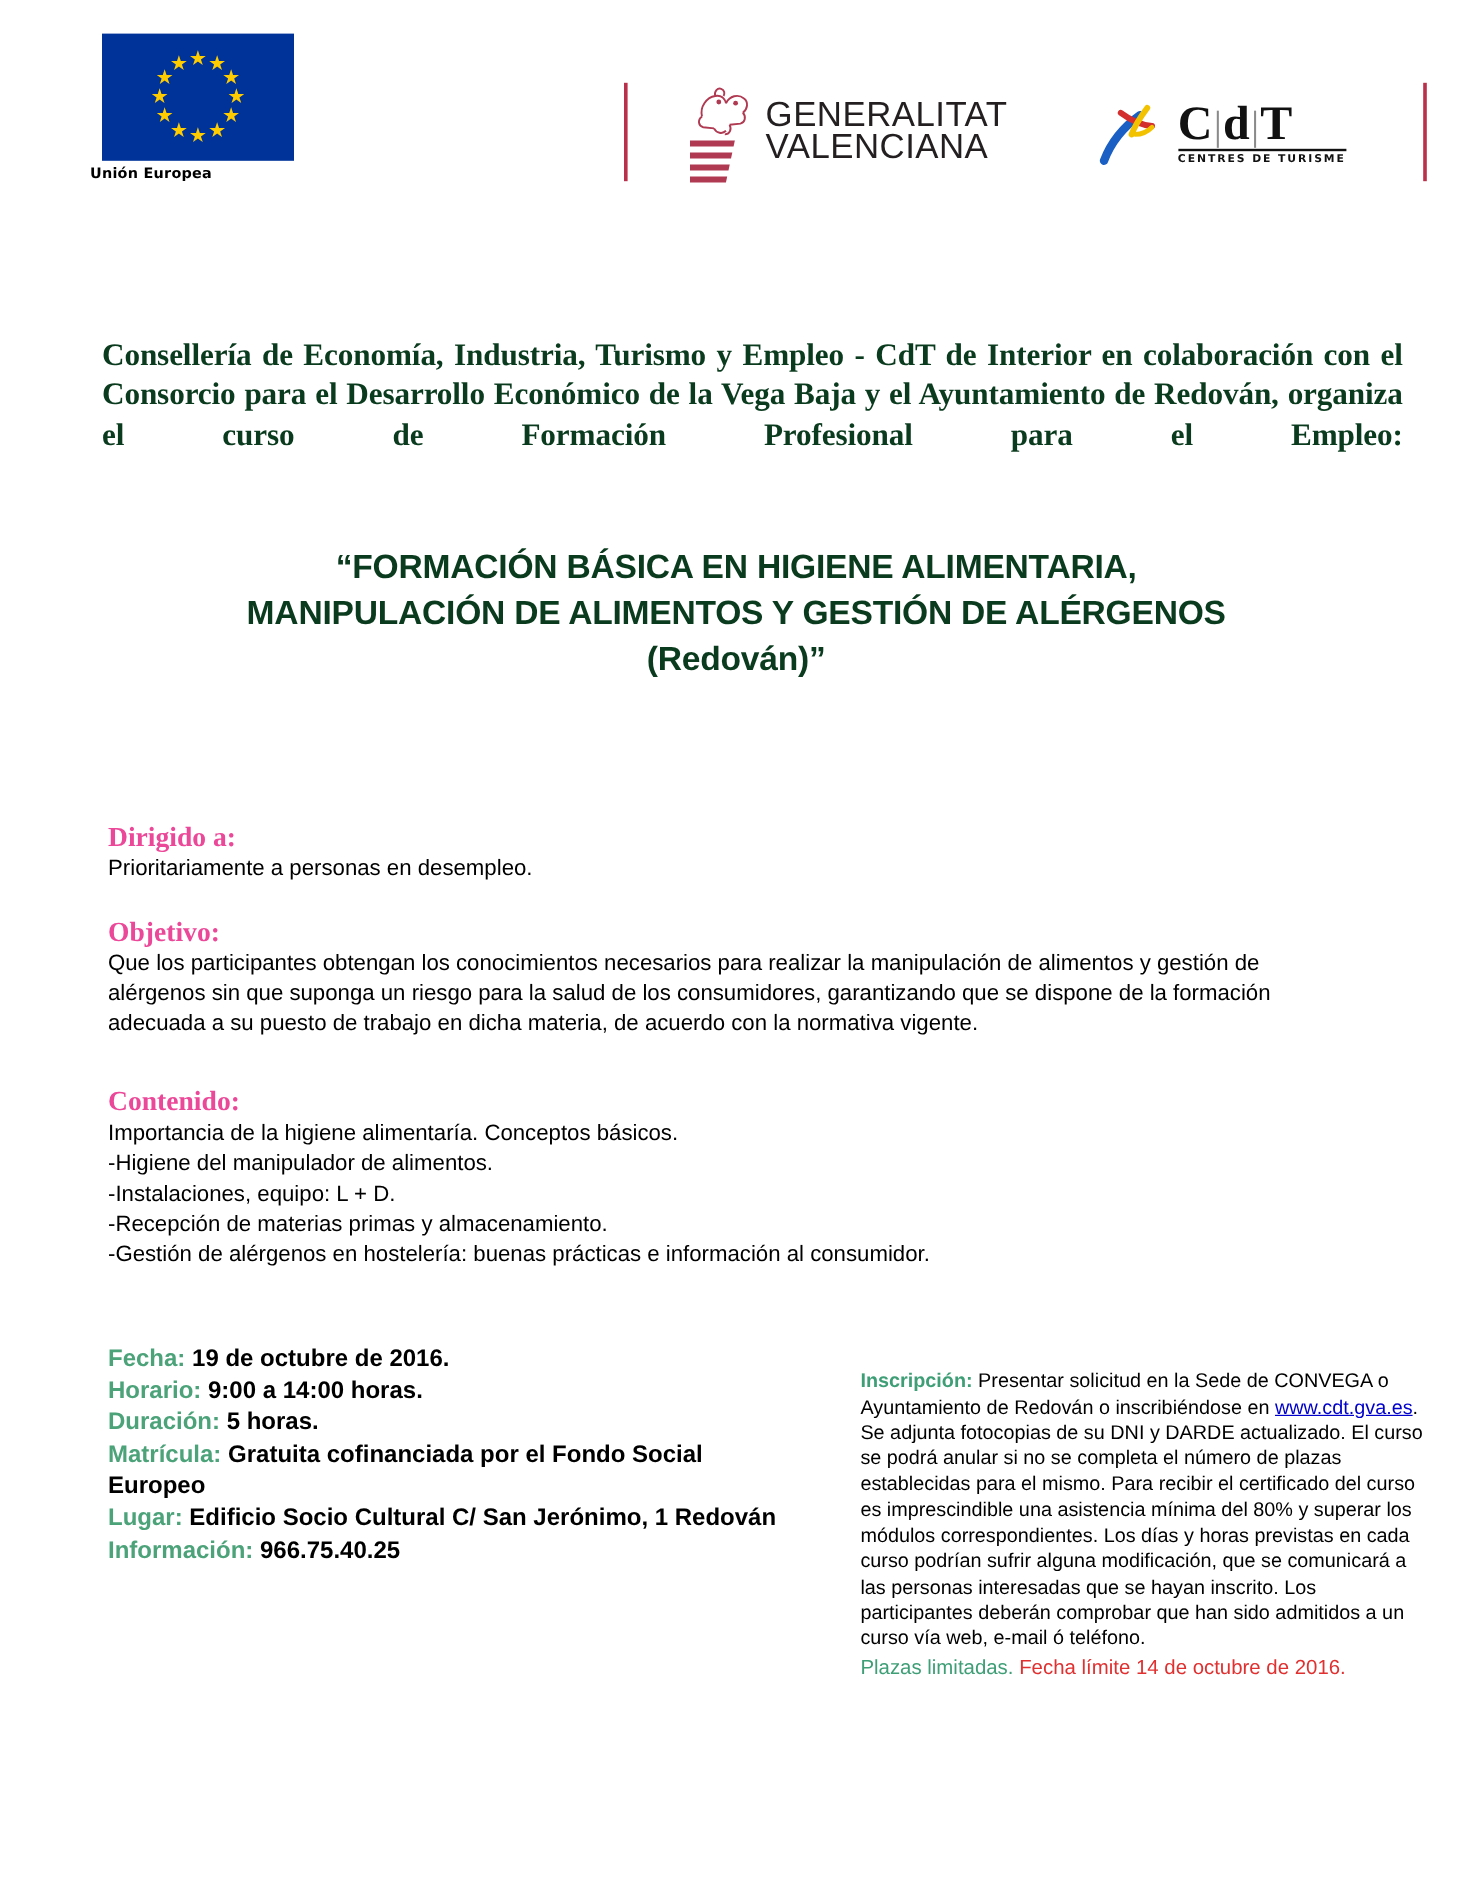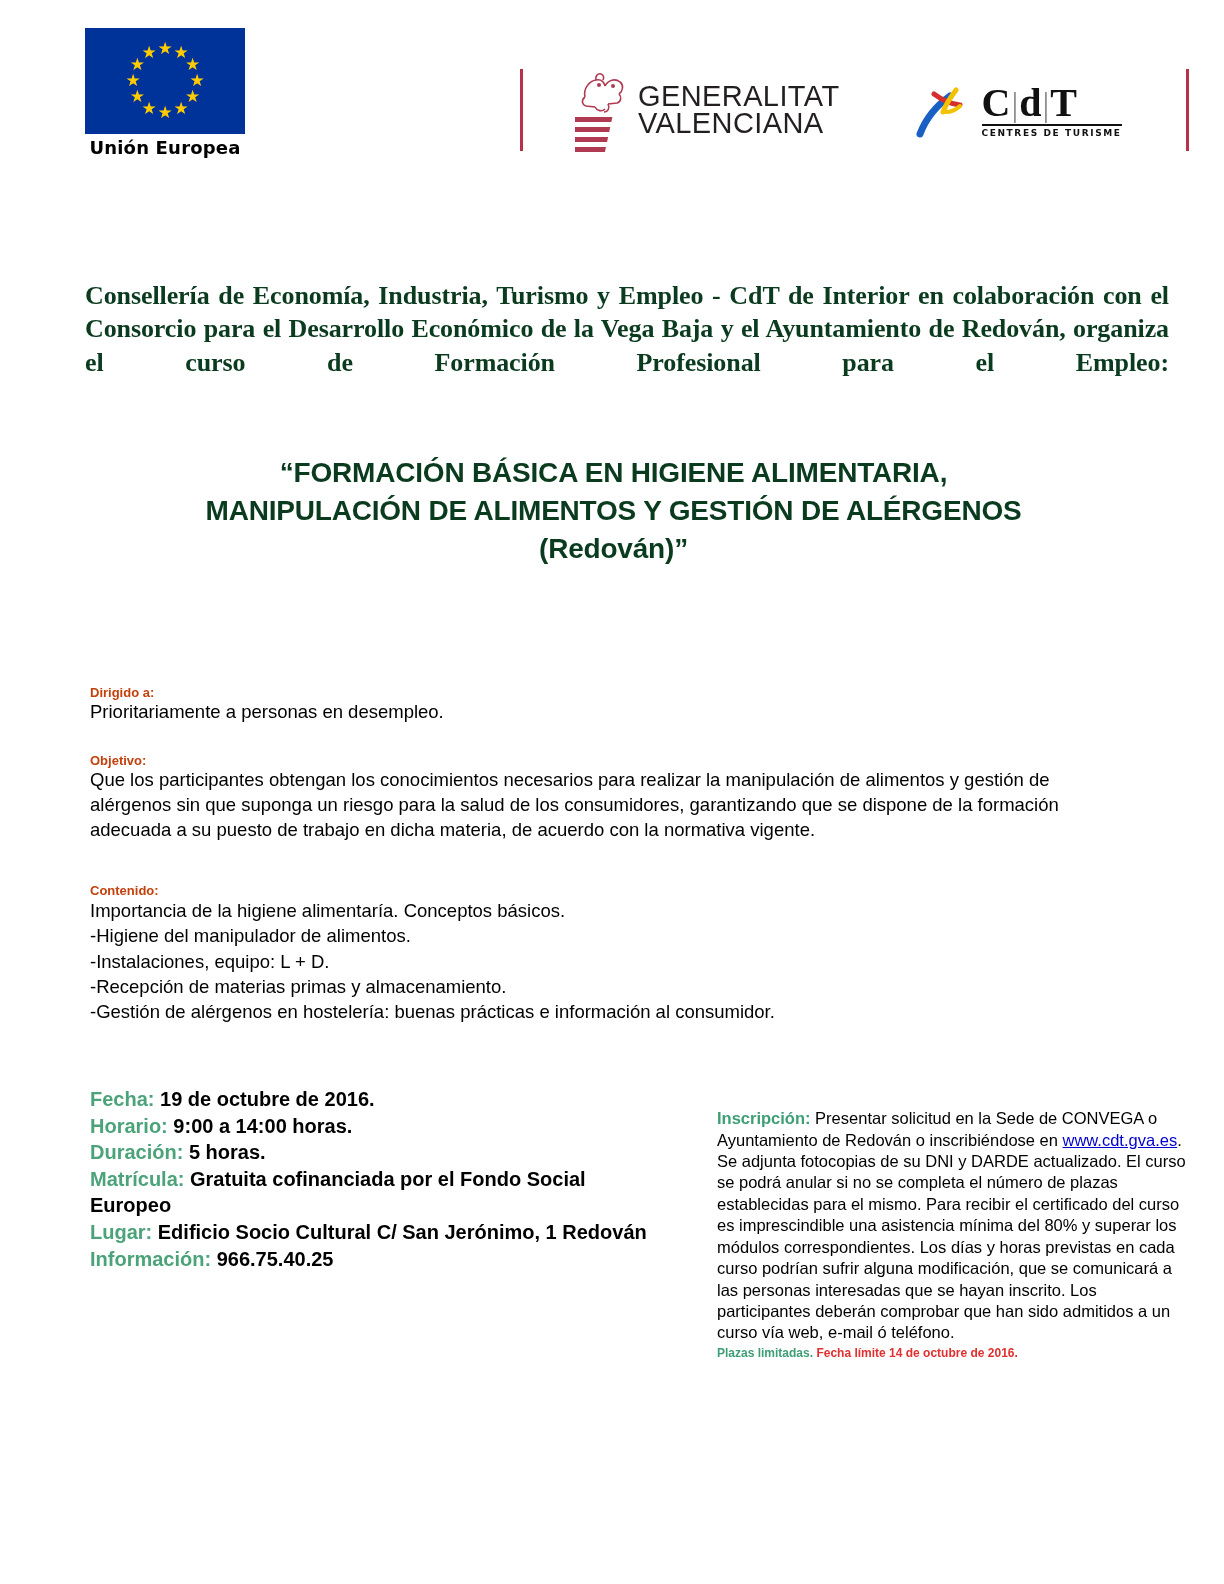--- a/index.html
+++ b/index.html
@@ -42,23 +42,23 @@
     line-height: 1;
     width: 18px;
     height: 18px;
     text-align: center;
     margin-left: -9px;
     margin-top: -9px;
   }
   .eu-caption {
     font-family: "DejaVu Sans", sans-serif;
     font-weight: bold;
-    font-size: 18px;
-    color: #000000;
-    text-align: center;
+    font-size: 12px;
+    color: #000000;
+    text-align: left;
     margin-top: 3px;
     letter-spacing: 0.2px;
   }
 
   .gva-block {
     position: absolute;
     left: 520px;
     top: 60px;
     display: flex;
     align-items: center;
@@ -166,23 +166,24 @@
   .course-title .ul {
     text-underline-offset: 3px;
   }
 
   .body-section {
     margin-left: 32px;
     margin-right: 18px;
   }
 
   .sec-label {
-    color: #c2410c;
-    font-weight: bold;
-    font-size: 13px;
+    color: #ec4899;
+    font-weight: bold;
+    font-size: 23px;
+    font-family: Liberation Serif, serif;
   }
   .sec-body {
     color: #000000;
     font-size: 18.5px;
     line-height: 1.35;
   }
   .block-dirigido { margin-top: 118px; }
   .block-objetivo { margin-top: 28px; }
   .block-objetivo .sec-body { max-width: 1035px; }
   .block-contenido { margin-top: 40px; }
@@ -223,22 +224,22 @@
   .inscr .k {
     color: #3E9E76;
     font-weight: bold;
   }
   .inscr a {
     color: #0000CC;
     text-decoration: underline;
   }
   .limit-line {
     margin-top: 2px;
-    font-size: 12px;
-    font-weight: bold;
+    font-size: 17px;
+    font-weight: normal;
     line-height: 1.3;
   }
   .limit-line .green { color: #3E9E76; }
   .limit-line .red { color: #E03030; }
 </style>
 </head>
 <body>
 
 <div class="header-band">
 

